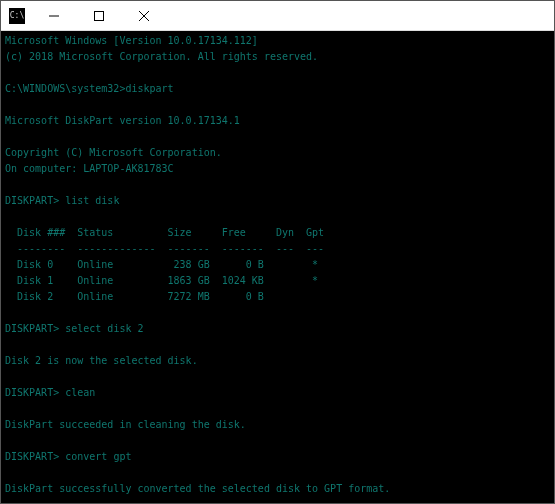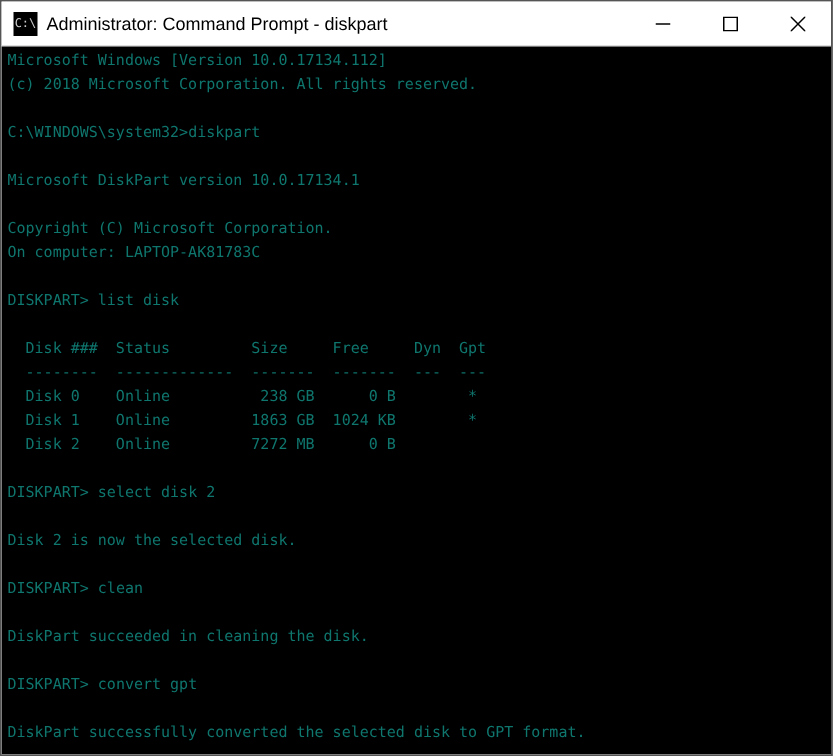--- a/index.html
+++ b/index.html
@@ -55,21 +55,20 @@
   overflow: hidden;
   white-space: pre;
   font-family: Consolas, monospace;
 }
 </style>
 </head>
 <body>
 
 <div class="titlebar">
   <span class="icon">C:\</span>
-  <span class="title">Administrator: Command Prompt - diskpart</span>
   <div class="ctrl">
     <svg viewBox="0 0 10 10">
         <line x1="0" y1="5" x2="10" y2="5" stroke="#000" stroke-width="1"></line>
       </svg>
   </div>
   <div class="ctrl">
     <svg viewBox="0 0 10 10">
         <rect x="0.5" y="0.5" width="9" height="9" fill="none" stroke="#000" stroke-width="1"></rect>
       </svg>
   </div>

